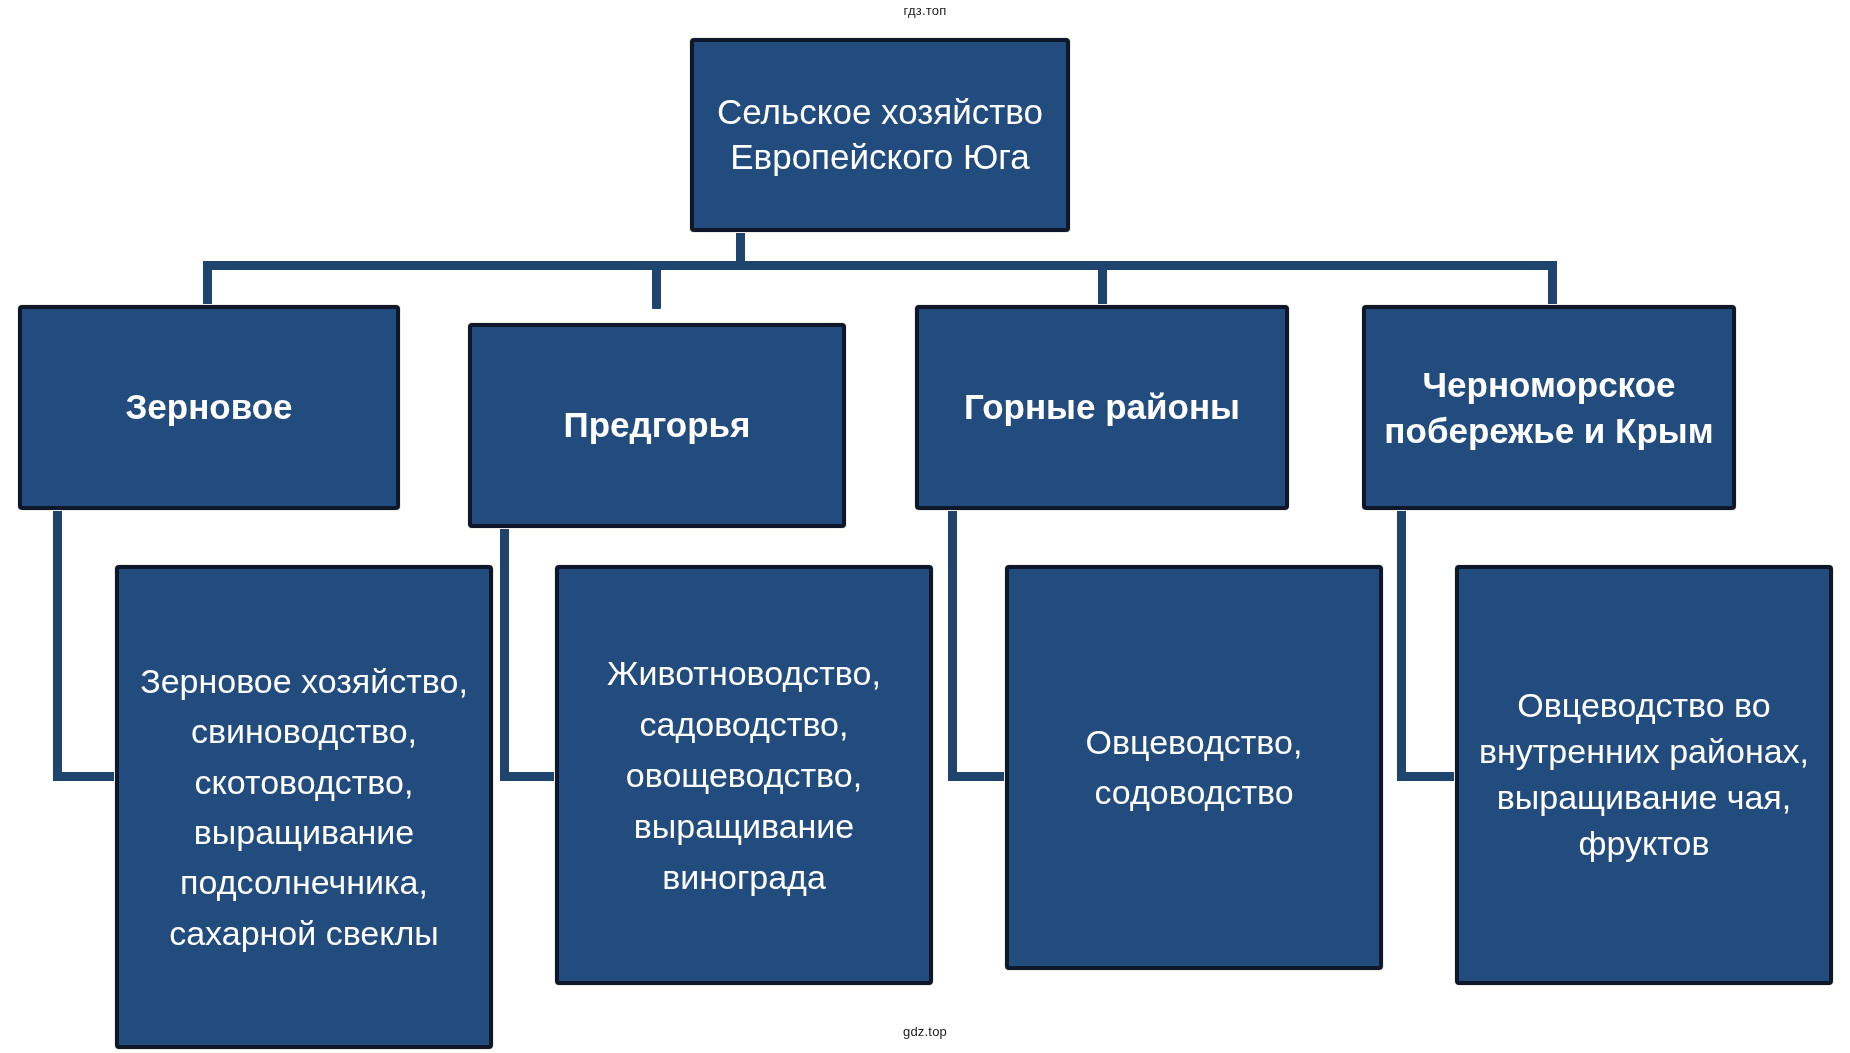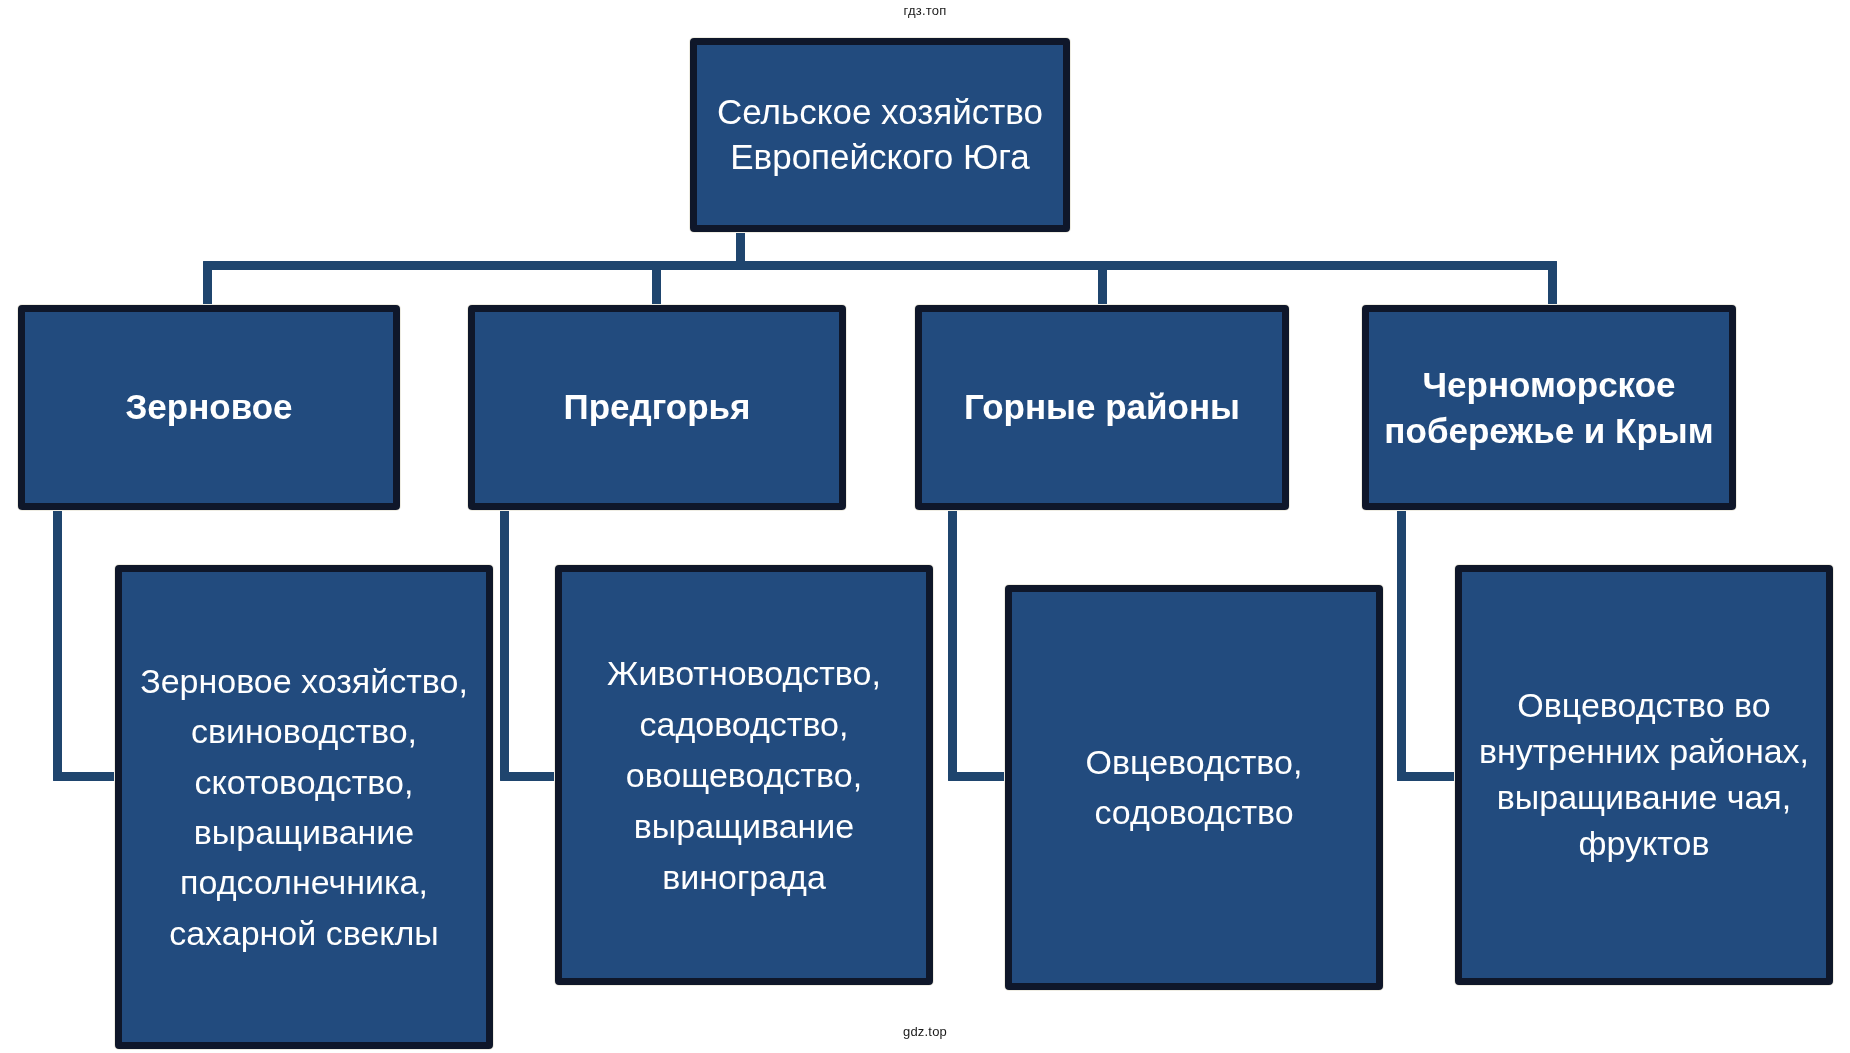--- a/index.html
+++ b/index.html
@@ -28,21 +28,21 @@
   .conn{position:absolute;background:#1F456E;}
   .conn-bar{height:9px;border-radius:1px;}
   .conn-v{width:9px;border-radius:1px;}
   .conn-h{height:9px;border-radius:1px;}
 
   
   .node{
     position:absolute;
     box-sizing:border-box;
     background:#224B7E;
-    border:7px solid #0f172a;
+    border:4px solid #0f172a;
     border-radius:4px;
     box-shadow:0 0 0 1px #EFEDE3;
     display:flex;
     align-items:center;
     justify-content:center;
     text-align:center;
     color:#ffffff;
     overflow:hidden;
   }
   .node .txt{
@@ -54,31 +54,31 @@
   }
 
   
   #node-root{left:690px;top:38px;width:380px;height:194px;}
   #node-root .txt{font-size:35px;line-height:1.28;}
 
   
   .lvl2{top:305px;height:205px;}
   .lvl2 .txt{font-size:35px;font-weight:bold;}
   #node-plains{left:18px;width:382px;}
-  #node-foothills{left:468px;width:378px;}
+  #node-foothills{left:468px;width:378px;margin-top:18px;}
   #node-mountains{left:915px;width:374px;}
   #node-blacksea{left:1362px;width:374px;}
   #node-blacksea .txt{font-weight:bold;line-height:1.3;}
 
   
   .lvl3{top:565px;}
   .lvl3 .txt{font-size:34px;line-height:1.48;}
   #leaf-plains{left:115px;width:378px;height:484px;}
   #leaf-foothills{left:555px;width:378px;height:420px;}
-  #leaf-mountains{left:1005px;width:378px;height:405px;margin-top:20px;}
+  #leaf-mountains{left:1005px;width:378px;height:405px;}
   #leaf-blacksea{left:1455px;width:378px;height:420px;}
   #leaf-mountains .txt{line-height:1.45;}
   #leaf-blacksea .txt{line-height:1.35;}
   #leaf-foothills .txt{line-height:1.5;}
 </style>
 </head>
 <body>
 
 <div id="stage">
 

